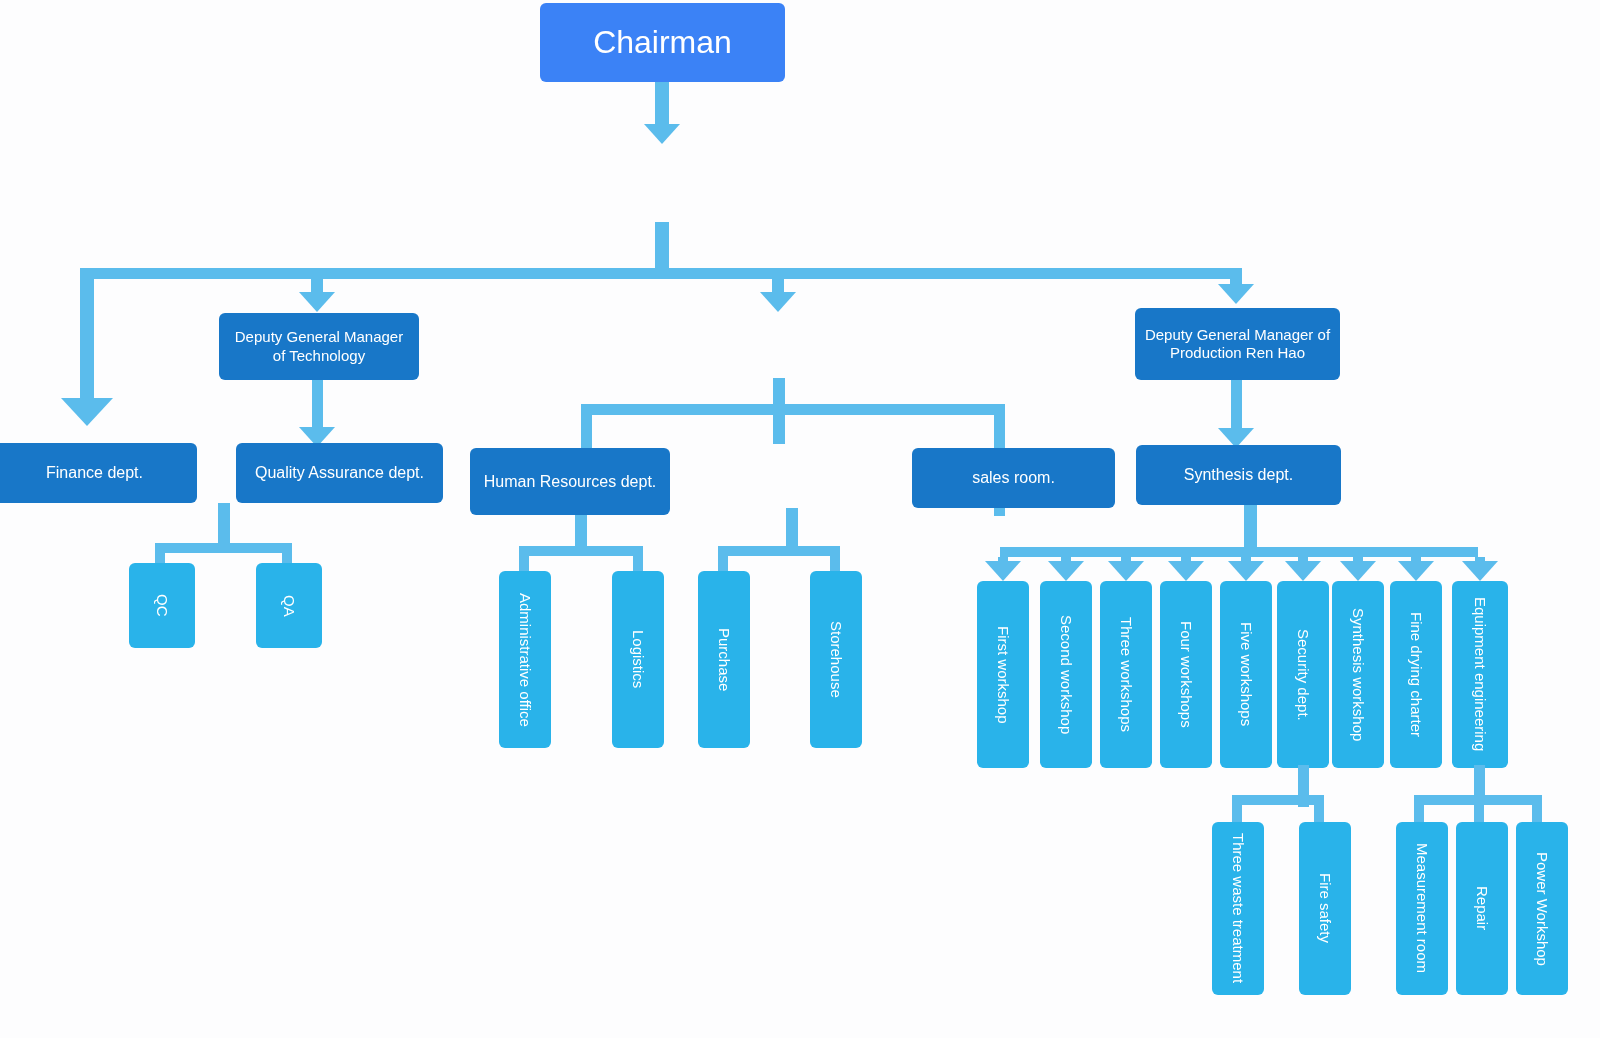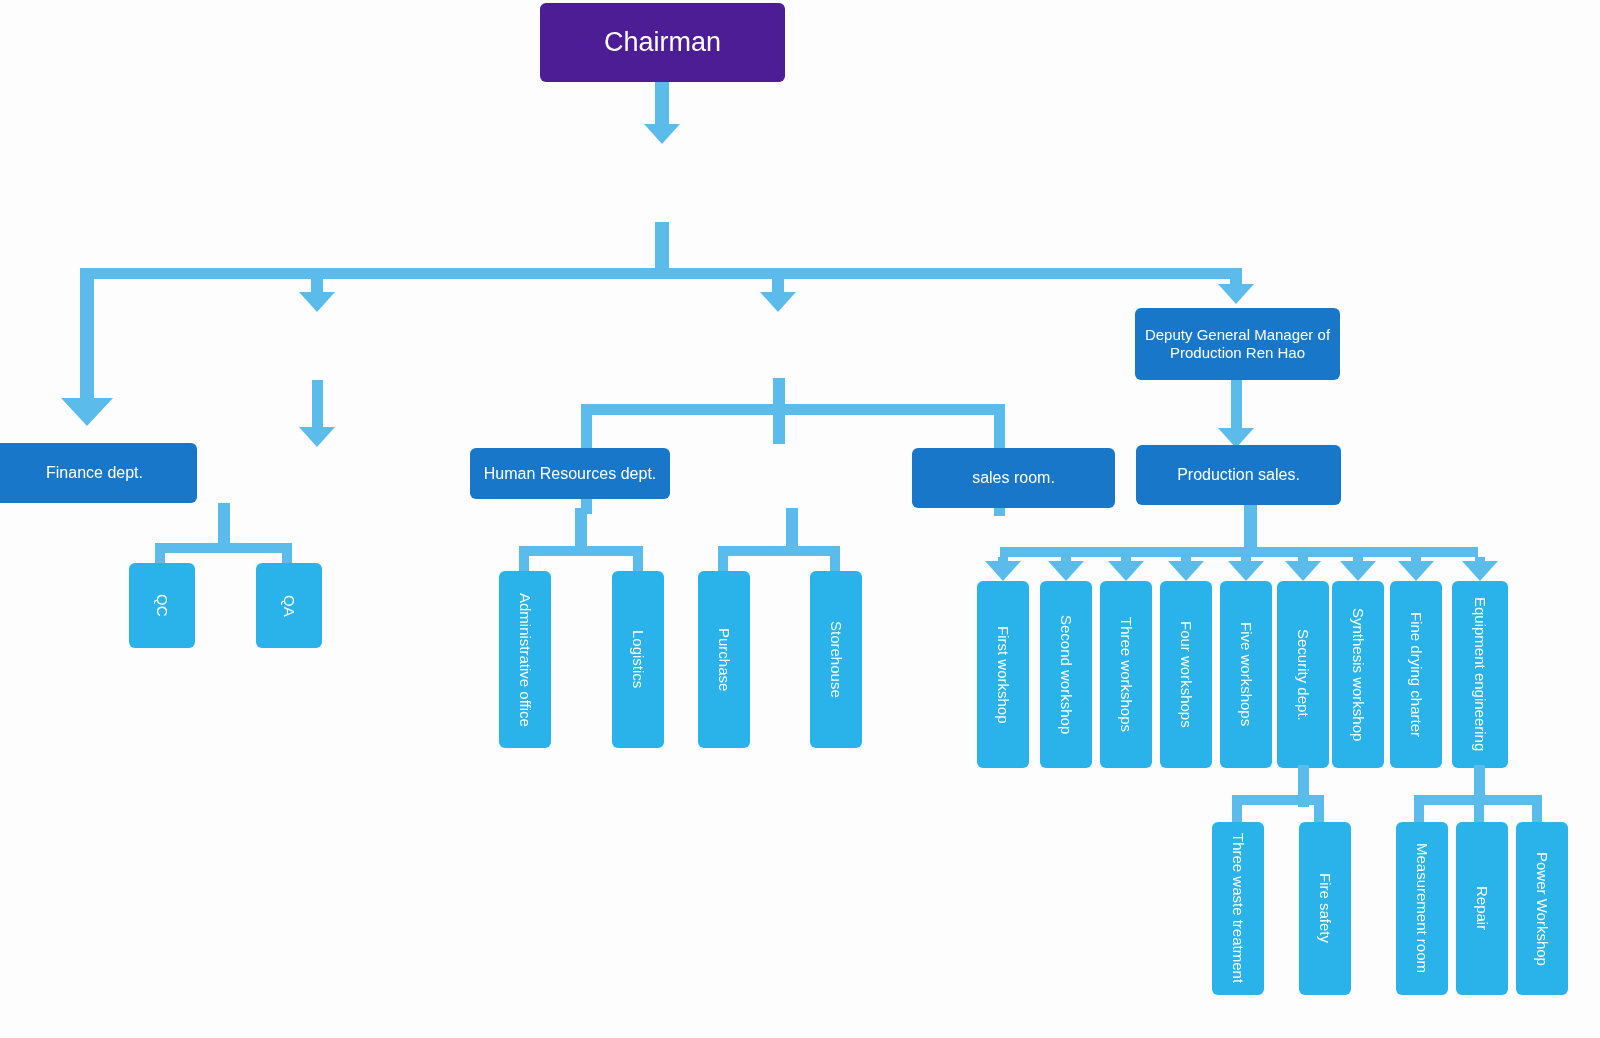--- a/index.html
+++ b/index.html
@@ -16,21 +16,21 @@
   .arrow{position:absolute;width:0;height:0;border-left:18px solid transparent;
          border-right:18px solid transparent;border-top:20px solid #5BBCEC;}
   .arrow.big{border-left-width:26px;border-right-width:26px;border-top-width:28px;}
 
   
   .node{position:absolute;box-sizing:border-box;display:flex;align-items:center;
         justify-content:center;text-align:center;color:#fff;border-radius:6px;
         line-height:1.22;}
   .node::after{content:"";position:absolute;left:8px;top:8px;right:-8px;bottom:-8px;
         border-radius:6px;background:rgba(110,180,225,.55);z-index:-1;}
-  .node.lvl1{background:#4c1d95;font-size:27px;text-align:right;}
+  .node.lvl1{background:#3b82f6;font-size:32px;text-align:right;}
   .node.lvl2{background:#0E4277;font-size:22px;}
   .node.mid{background:#1877C8;font-size:15px;}
   .node.dept{background:#1877C8;font-size:16px;}
   .node.leaf{background:#29B3EA;font-size:15px;}
   .node.leaf .vtext{writing-mode:vertical-rl;text-orientation:mixed;
         white-space:nowrap;display:block;}
   .node.leaf .vwrap{writing-mode:vertical-rl;text-orientation:mixed;
         display:flex;align-items:flex-start;justify-content:center;height:100%;}
 </style>
 </head>
@@ -82,33 +82,35 @@
   <div class="conn" style="left:718px;top:546px;width:122px;height:10px;"></div>
   <div class="conn" style="left:718px;top:546px;width:10px;height:28px;"></div>
   <div class="conn" style="left:830px;top:546px;width:10px;height:28px;"></div>
 
   <div class="conn" style="left:1244px;top:505px;width:13px;height:46px;"></div>
   <div class="conn" style="left:1000px;top:547px;width:478px;height:10px;"></div>
 
   <div class="node lvl1" style="left:540px;top:3px;width:245px;height:79px;">Chairman</div>
 
 
+  <div class="node mid" style="left:219px;top:313px;width:200px;height:67px;padding:0 8px;">Deputy General Manager of Technology</div>
 
 
   <div class="node mid" style="left:1135px;top:308px;width:205px;height:72px;padding:10px 8px;">Deputy General Manager of Production Ren Hao</div>
 
   <div class="node dept" style="left:-8px;top:443px;width:205px;height:60px;">Finance dept.</div>
 
-
-  <div class="node dept" style="left:470px;top:448px;width:200px;height:51px;">Human Resources dept.</div>
+  <div class="node dept" style="left:236px;top:443px;width:207px;height:60px;">Quality Assurance dept.</div>
+
+  <div class="node dept" style="left:470px;top:448px;width:200px;height:67px;">Human Resources dept.</div>
 
 
   <div class="node dept" style="left:912px;top:448px;width:203px;height:60px;">sales room.</div>
 
-  <div class="node dept" style="left:1136px;top:445px;width:205px;height:60px;">Production sales.</div>
+  <div class="node dept" style="left:1136px;top:445px;width:205px;height:60px;">Synthesis dept.</div>
 
   <div class="node leaf" style="left:129px;top:563px;width:66px;height:85px;">
       <span class="vtext">QC</span>
     </div>
   <div class="node leaf" style="left:256px;top:563px;width:66px;height:85px;">
       <span class="vtext">QA</span>
     </div>
 
   <div class="node leaf" style="left:499px;top:571px;width:52px;height:177px;">
       <span class="vtext">Administrative office</span>

